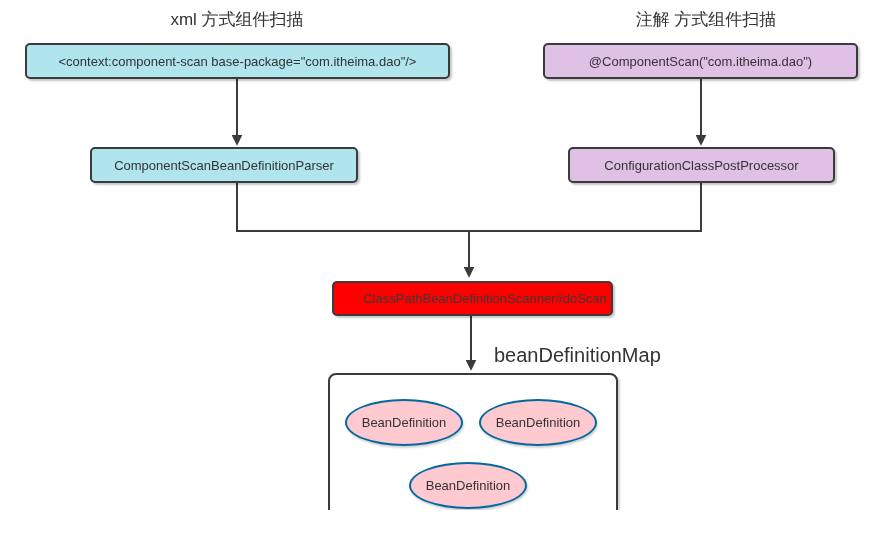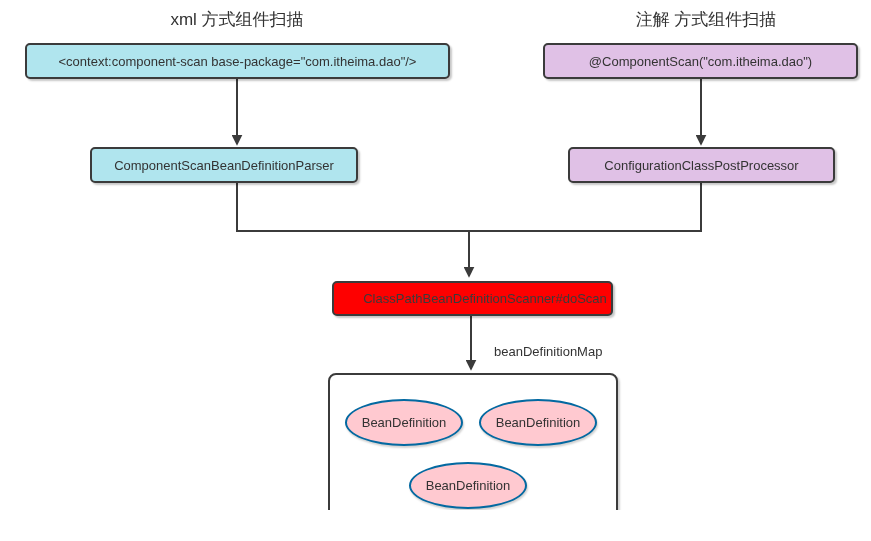--- a/index.html
+++ b/index.html
@@ -49,21 +49,21 @@
   #annotation-source { left: 543px; top: 43px;  width: 315px; height: 36px; }
   #parser-box        { left: 90px; top: 147px; width: 268px; height: 36px; }
   #processor-box     { left: 568px; top: 147px; width: 267px; height: 36px; text-align: center; }
   #doscan-box        { left: 332px; top: 281px; width: 281px; height: 35px; }
   #xml-title        { left: 77px;  width: 320px; }
   #annotation-title { left: 546px; width: 320px; }
   .map-label {
     position: absolute;
     left: 494px;
     top: 344px;
-    font-size: 13px;
+    font-size: 20px;
     color: #333333;
     white-space: nowrap;
   }
   .map-container {
     position: absolute;
     left: 328px; top: 373px;
     width: 290px; height: 160px;
     box-sizing: border-box;
     border: 2px solid #3b3b3b;
     border-radius: 8px;

